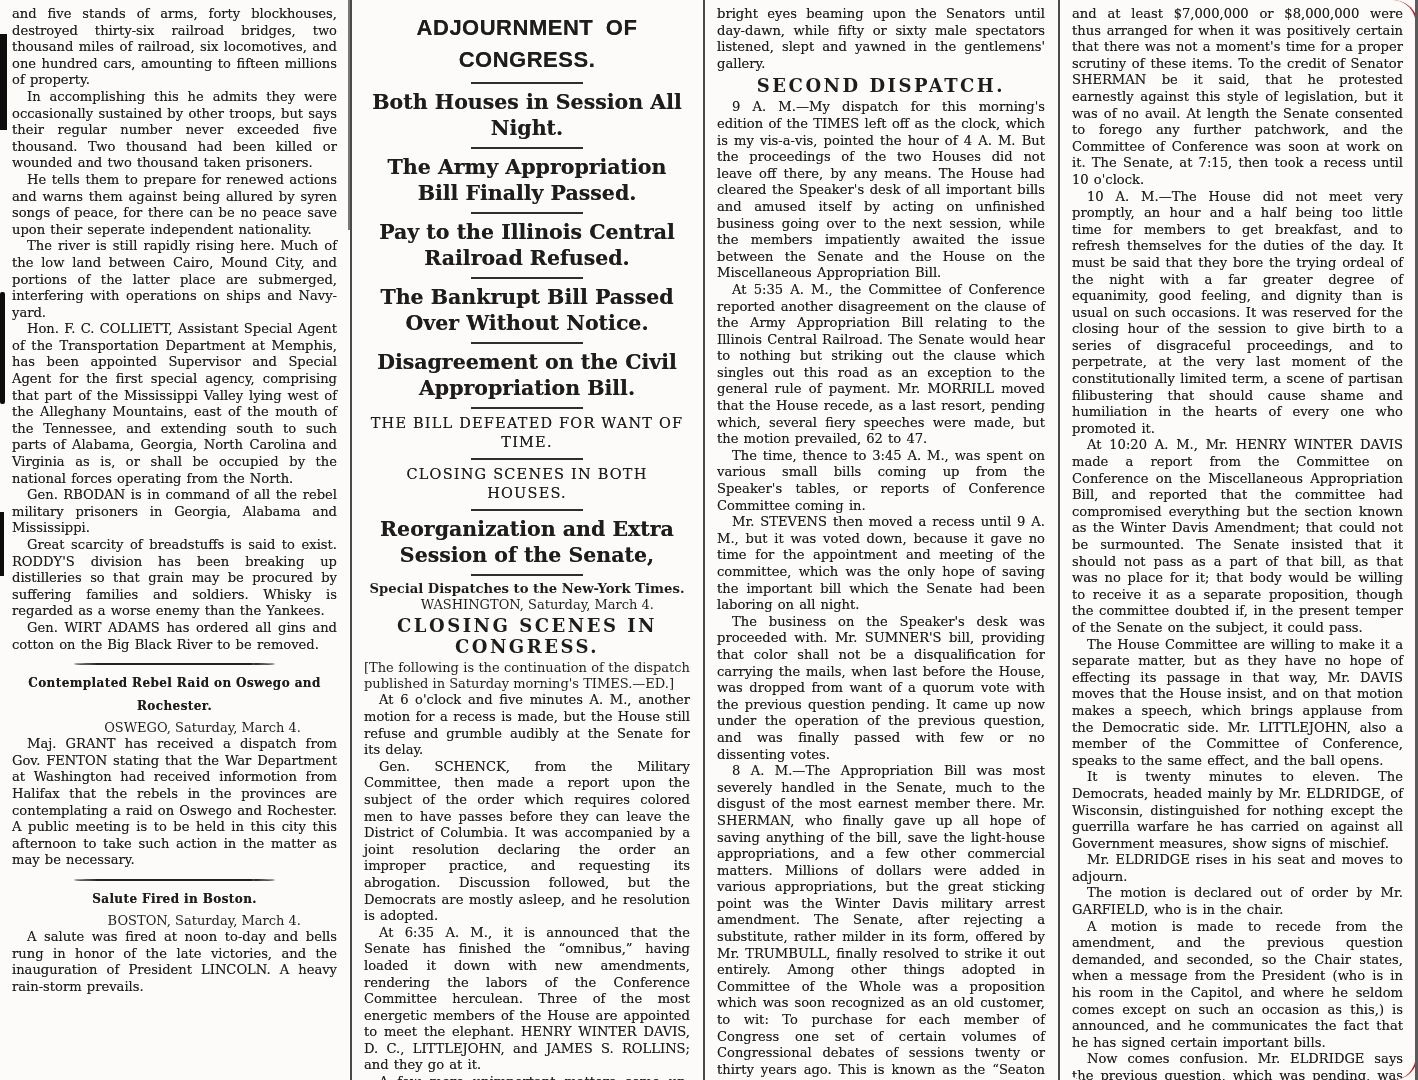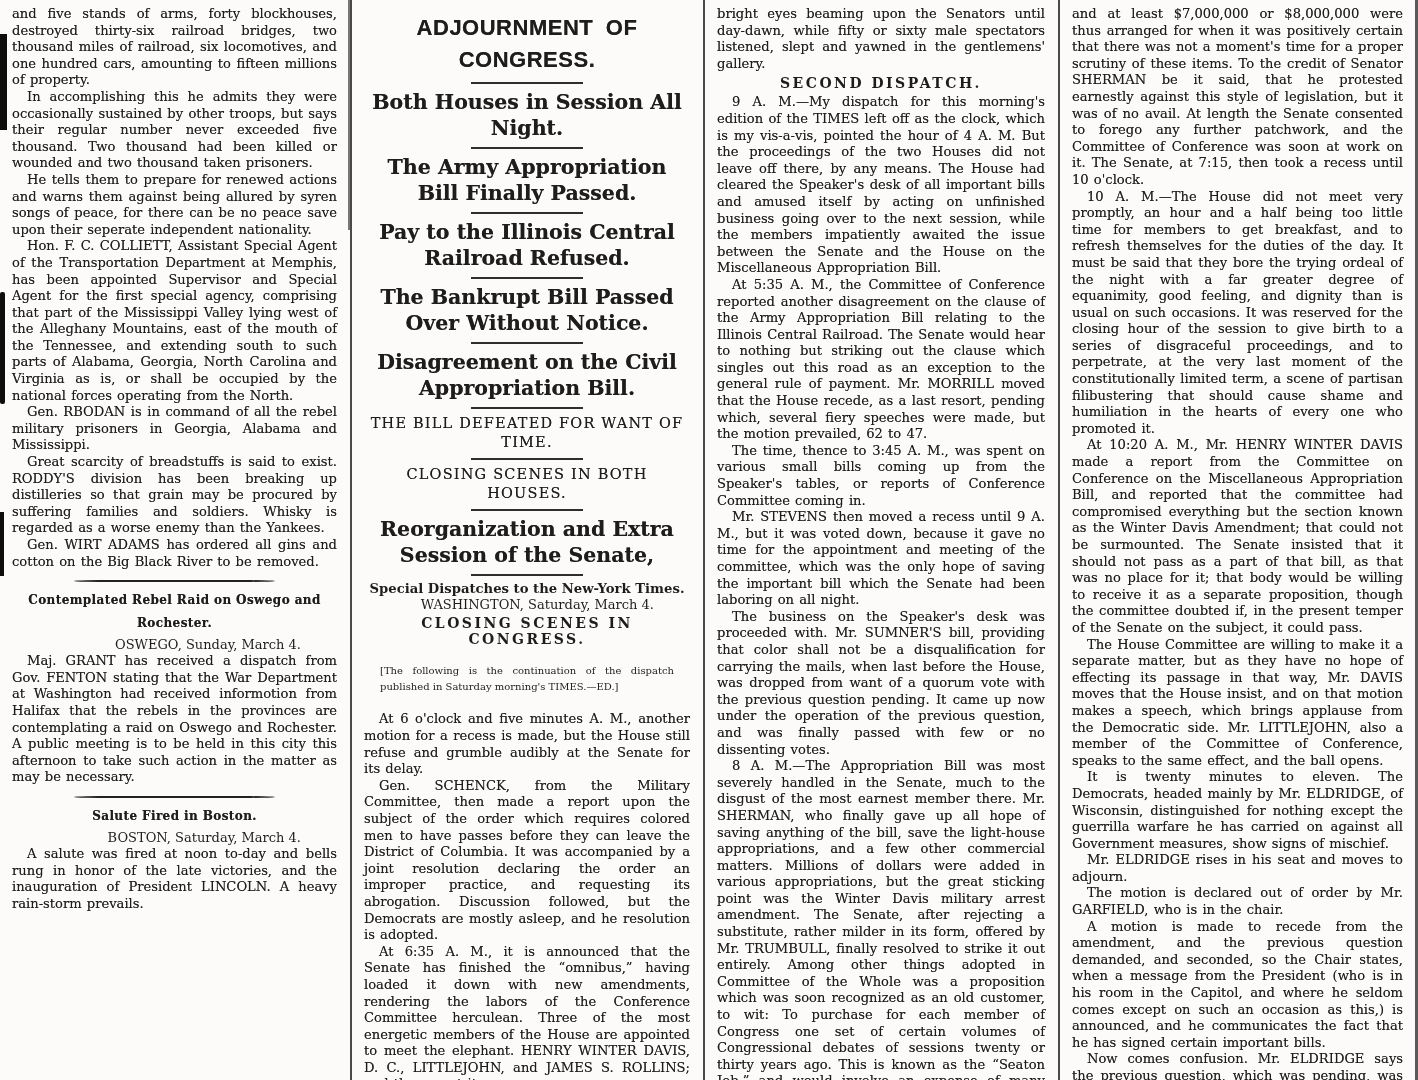--- a/index.html
+++ b/index.html
@@ -14,21 +14,21 @@
     box-sizing:border-box;
     height:1080px;
     padding:6px 13px 0 12px;
     border-right:2px solid #4a4a4a;
     overflow:hidden;
     position:relative;
   }
   .col-1{flex:0 0 352px;}
   .col-2{flex:0 0 353px;}
   .col-3{flex:0 0 355px;}
-  .col-4{flex:0 0 358px;border-right:2px solid #b91c1c;}
+  .col-4{flex:0 0 358px;border-right:2px solid #b91c1c;border-radius:25px;}
   
   .para{
     font-size:13.1px;line-height:16.6px;
     text-align:justify;text-indent:15px;
     margin:0;
     text-shadow:0 0 0.4px rgba(20,20,20,0.55);
     word-spacing:1px;
   }
   .cont{text-indent:0;}
   
@@ -54,45 +54,46 @@
     text-shadow:0 0 0.5px rgba(0,0,0,0.6);
   }
   
   .head-sm{
     font-weight:700;font-size:12px;line-height:23px;
     text-align:center;letter-spacing:0.4px;margin:5px 0 2px;
     text-shadow:0 0 0.5px rgba(0,0,0,0.6);
   }
   .credit{font-weight:700;font-size:13.2px;text-align:center;margin:4px 0 1px;}
   .dateline{font-size:13px;text-align:right;padding-right:36px;margin:1px 0;}
-  .subhead{font-size:14px;text-align:center;letter-spacing:2.5px;margin:3px 0;font-weight:600;}
-  .ed-note{font-size:10px;line-height:16.2px;text-align:justify;margin:16px;}
+  .subhead{font-size:18px;text-align:center;letter-spacing:2.5px;margin:3px 0;font-weight:600;}
+  .ed-note{font-size:13px;line-height:16.2px;text-align:justify;margin:0;}
   
   .scan-mark{position:absolute;background:#0d0d0d;}
   .m1{left:0;top:34px;width:7px;height:96px;}
   .m2{left:0;top:292px;width:5px;height:112px;border-radius:2px;}
   .m3{left:0;top:512px;width:4px;height:64px;}
   .m4{right:0;top:0;width:3px;height:1080px;background:#5a5a5a;}
   .m5{left:348px;top:0;width:2px;height:230px;background:#777;}
 </style>
 </head>
 <body style="background: rgb(252, 251, 249); color: rgb(29, 29, 29);">
 
 <div class="page">
   <div class="col col-1">
       <div class="para cont">and five stands of arms, forty blockhouses, destroyed thirty-six railroad bridges, two thousand miles of railroad, six locomotives, and one hundred cars, amounting to fifteen millions of property.</div>
       <div class="para">In accomplishing this he admits they were occasionally sustained by other troops, but says their regular number never exceeded five thousand. Two thousand had been killed or wounded and two thousand taken prisoners.</div>
       <div class="para">He tells them to prepare for renewed actions and warns them against being allured by syren songs of peace, for there can be no peace save upon their seperate independent nationality.</div>
+      <div class="para">The river is still rapidly rising here. Much of the low land between Cairo, Mound City, and portions of the latter place are submerged, interfering with operations on ships and Navy-yard.</div>
       <div class="para">Hon. F. C. COLLIETT, Assistant Special Agent of the Transportation Department at Memphis, has been appointed Supervisor and Special Agent for the first special agency, comprising that part of the Mississippi Valley lying west of the Alleghany Mountains, east of the mouth of the Tennessee, and extending south to such parts of Alabama, Georgia, North Carolina and Virginia as is, or shall be occupied by the national forces operating from the North.</div>
       <div class="para">Gen. RBODAN is in command of all the rebel military prisoners in Georgia, Alabama and Mississippi.</div>
       <div class="para">Great scarcity of breadstuffs is said to exist. RODDY'S division has been breaking up distilleries so that grain may be procured by suffering families and soldiers. Whisky is regarded as a worse enemy than the Yankees.</div>
       <div class="para">Gen. WIRT ADAMS has ordered all gins and cotton on the Big Black River to be removed.</div>
       <div class="rule-wide"></div>
       <div class="head-sm">Contemplated Rebel Raid on Oswego and Rochester.</div>
-      <div class="dateline">OSWEGO, Sunday, March 4.</div>
+      <div class="dateline">OSWEGO, Saturday, March 4.</div>
       <div class="para">Maj. GRANT has received a dispatch from Gov. FENTON stating that the War Department at Washington had received informotion from Halifax that the rebels in the provinces are contemplating a raid on Oswego and Rochester. A public meeting is to be held in this city this afternoon to take such action in the matter as may be necessary.</div>
       <div class="rule-wide"></div>
       <div class="head-sm">Salute Fired in Boston.</div>
       <div class="dateline">BOSTON, Saturday, March 4.</div>
       <div class="para">A salute was fired at noon to-day and bells rung in honor of the late victories, and the inauguration of President LINCOLN. A heavy rain-storm prevails.</div>
     </div>
   <div class="col col-2">
       <div class="head-xl">ADJOURNMENT OF CONGRESS.</div>
       <div class="rule"></div>
       <div class="head-lg">Both Houses in Session All Night.</div>

